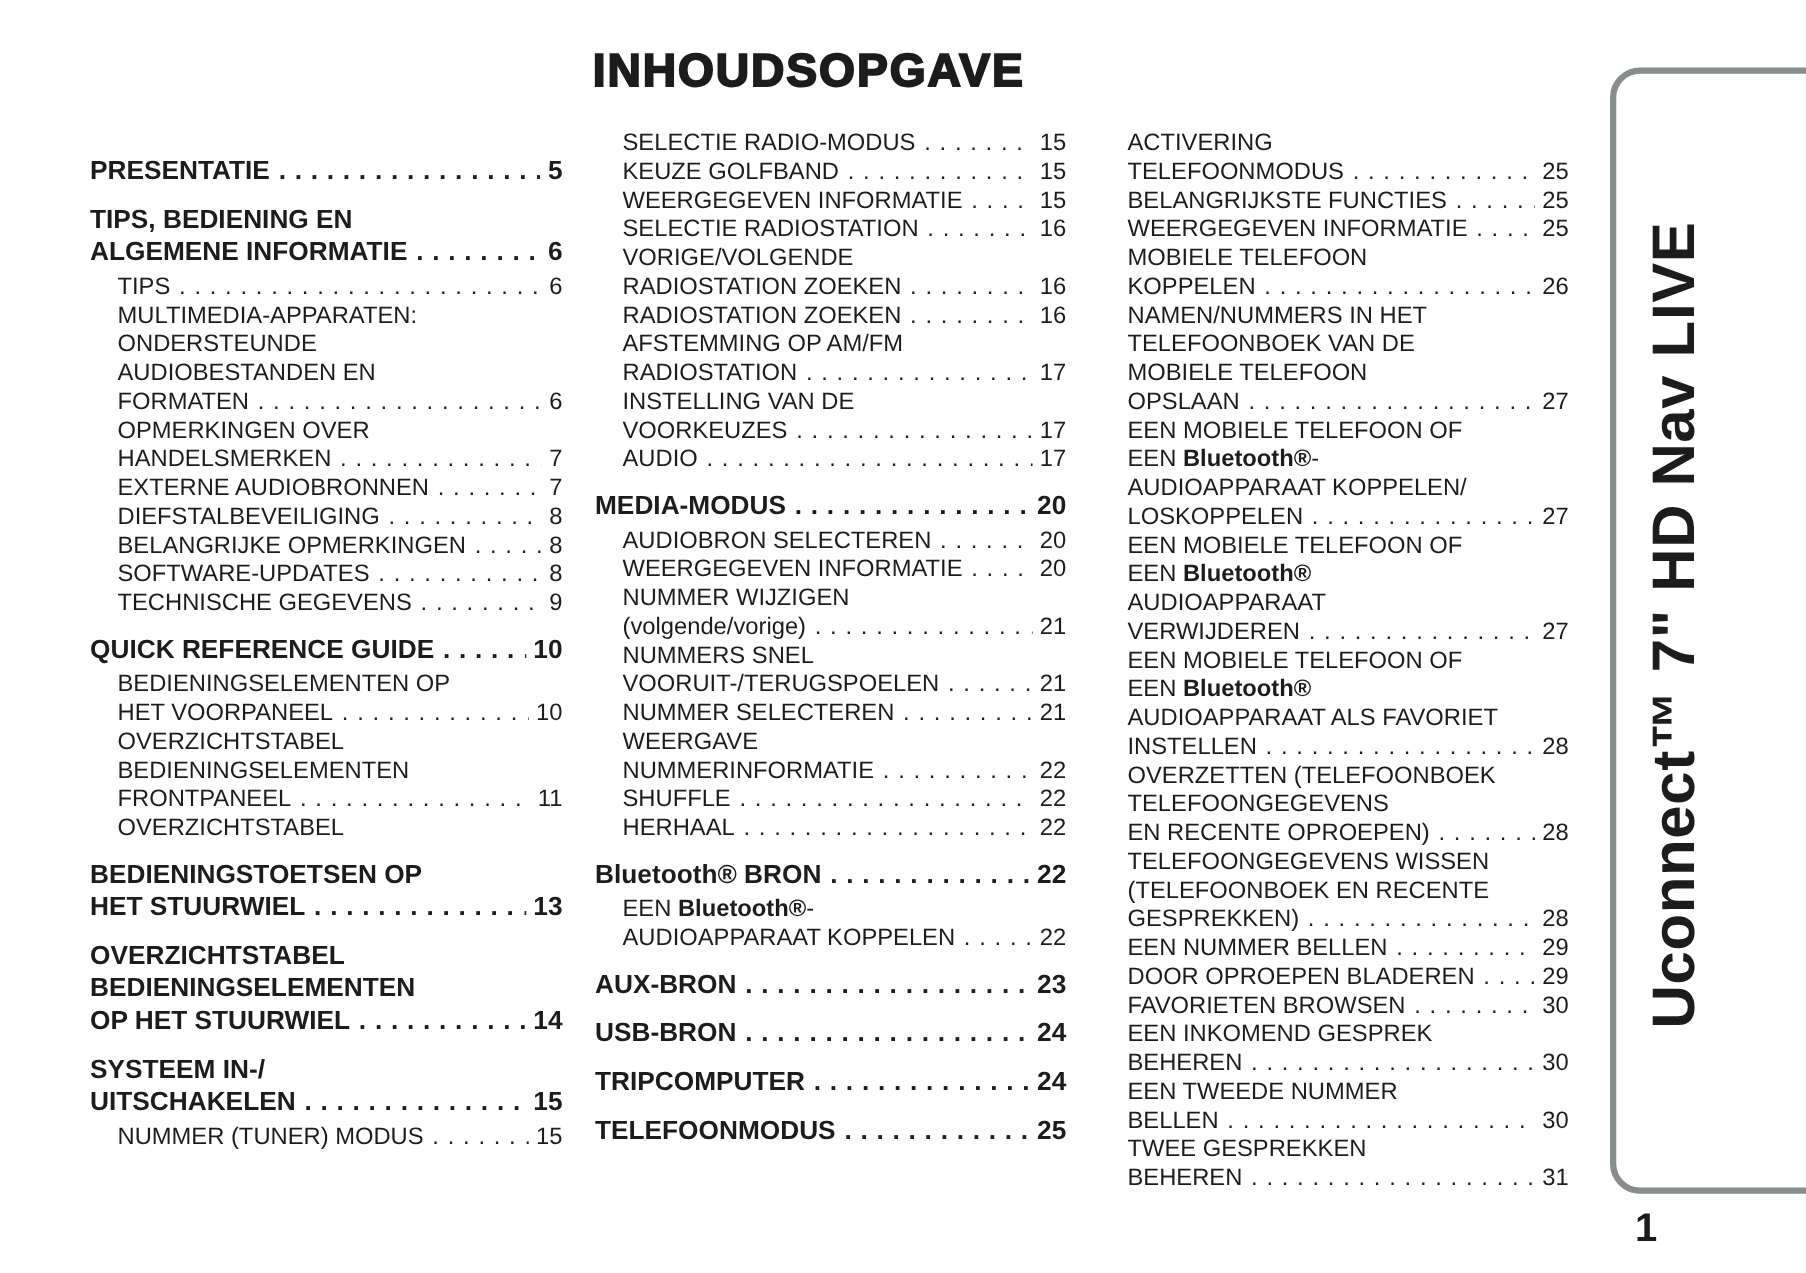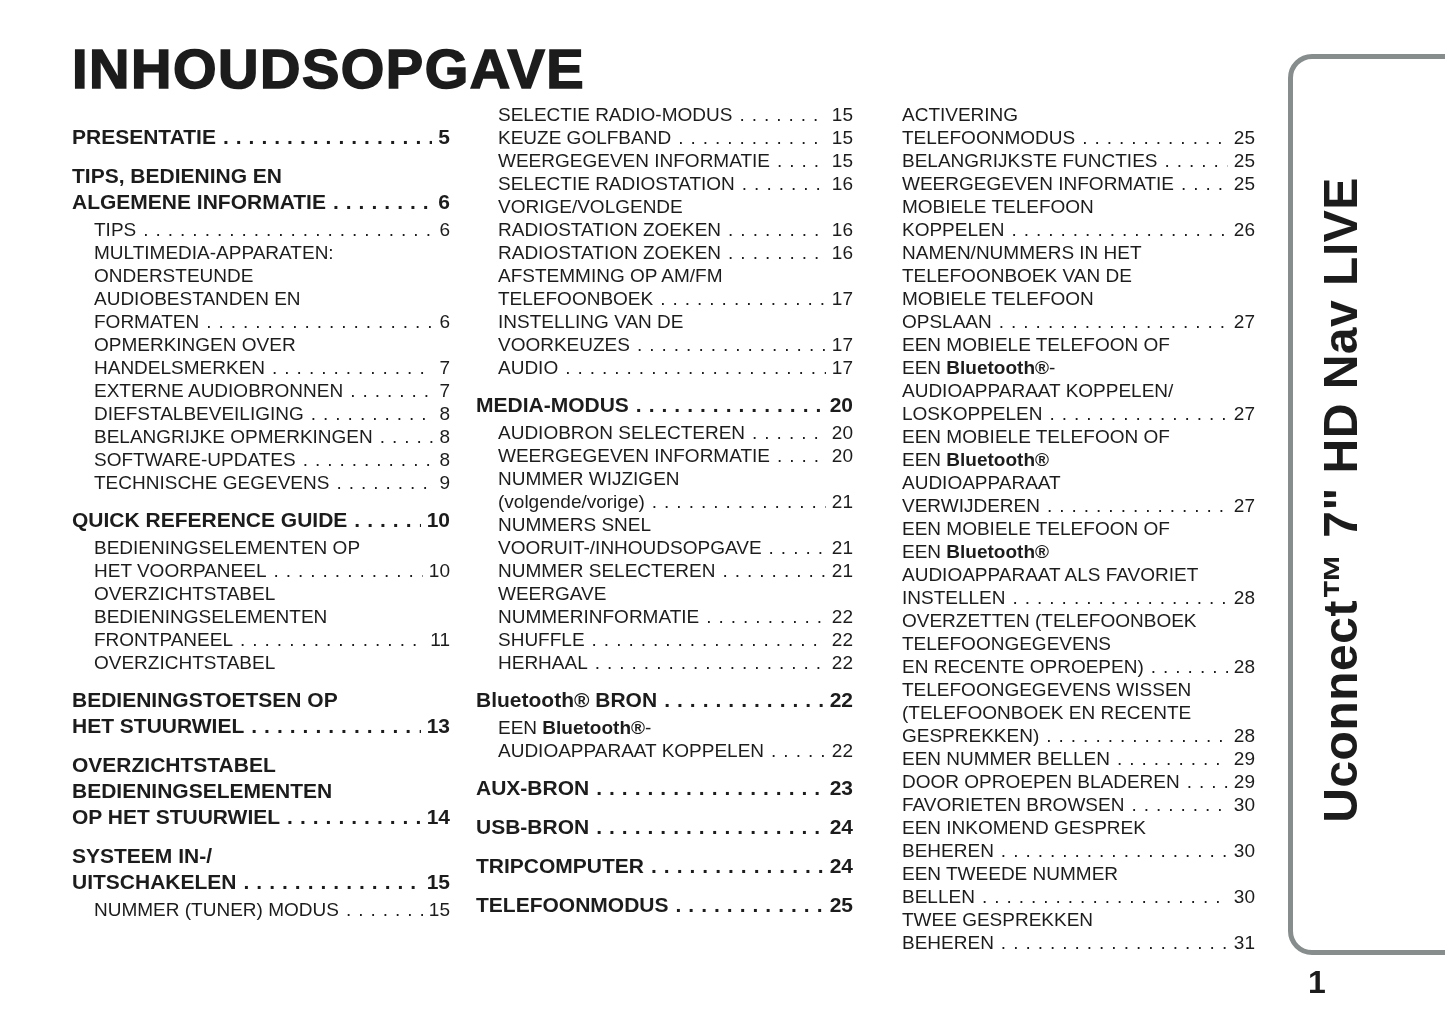--- a/index.html
+++ b/index.html
@@ -16,21 +16,22 @@
     width: 1445px;
     height: 1018px;
     color: #1c1c1c;
   }
   .title {
     position: absolute;
     left: 72px;
     top: 36px;
     width: 1150px;
     margin: 0;
-    font-size: 56px;
+    text-align: center;
+    font-size: 37px;
     font-weight: bold;
     letter-spacing: 1.5px;
     -webkit-text-stroke: 1.6px #1c1c1c;
     white-space: nowrap;
   }
   .toc-col { position: absolute; }
   .col1 { left: 72px;  top: 106px; width: 378px; margin-top: 18px; }
   .col2 { left: 476px; top: 103px; width: 377px; }
   .col3 { left: 880px; top: 103px; width: 375px; }
 
@@ -301,21 +302,21 @@
           <span class="label">RADIOSTATION ZOEKEN</span>
           <span class="dots"></span>
           <span class="pg">16</span>
         </div>
       </div>
       <div class="entry sub">
         <div class="line">
           <span class="label">AFSTEMMING OP AM/FM</span>
         </div>
         <div class="line">
-          <span class="label">TELEFOONBOEK</span>
+          <span class="label">RADIOSTATION</span>
           <span class="dots"></span>
           <span class="pg">17</span>
         </div>
       </div>
       <div class="entry sub">
         <div class="line">
           <span class="label">INSTELLING VAN DE</span>
         </div>
         <div class="line">
           <span class="label">VOORKEUZES</span>
@@ -359,21 +360,21 @@
           <span class="label">(volgende/vorige)</span>
           <span class="dots"></span>
           <span class="pg">21</span>
         </div>
       </div>
       <div class="entry sub">
         <div class="line">
           <span class="label">NUMMERS SNEL</span>
         </div>
         <div class="line">
-          <span class="label">VOORUIT-/INHOUDSOPGAVE</span>
+          <span class="label">VOORUIT-/TERUGSPOELEN</span>
           <span class="dots"></span>
           <span class="pg">21</span>
         </div>
       </div>
       <div class="entry sub">
         <div class="line">
           <span class="label">NUMMER SELECTEREN</span>
           <span class="dots"></span>
           <span class="pg">21</span>
         </div>

